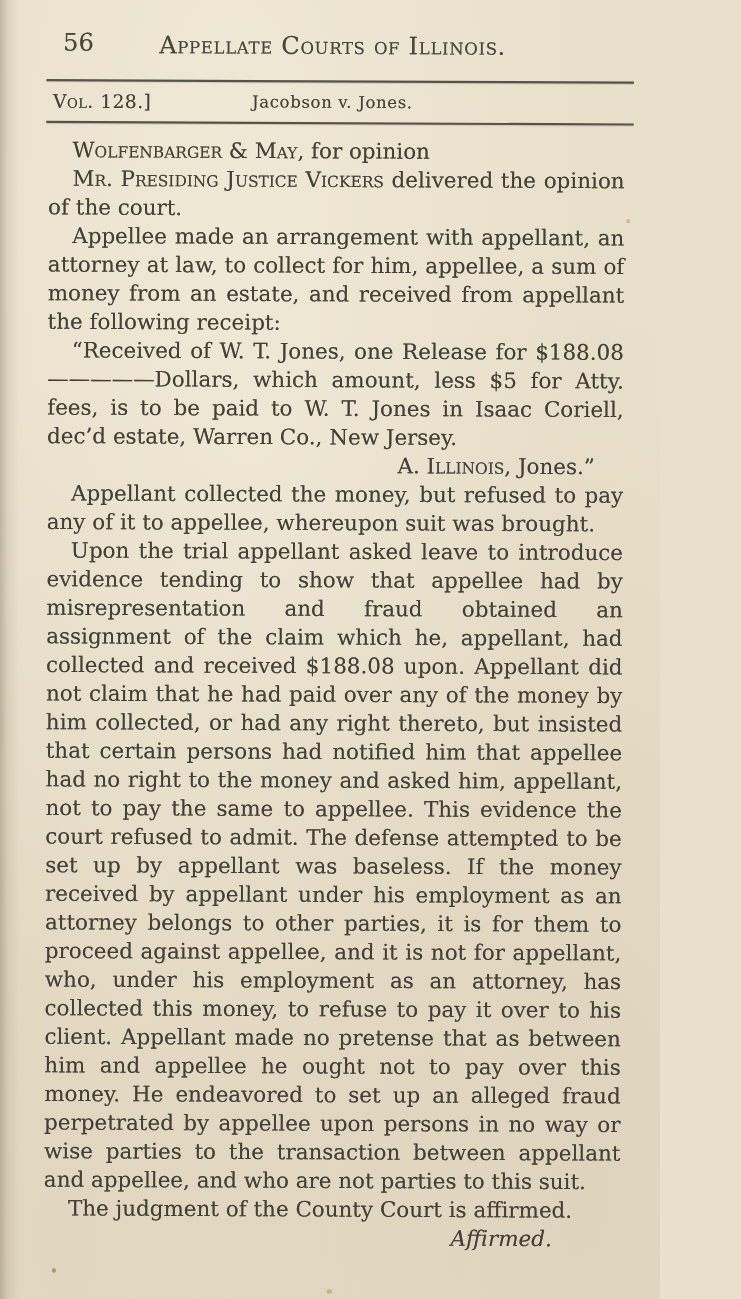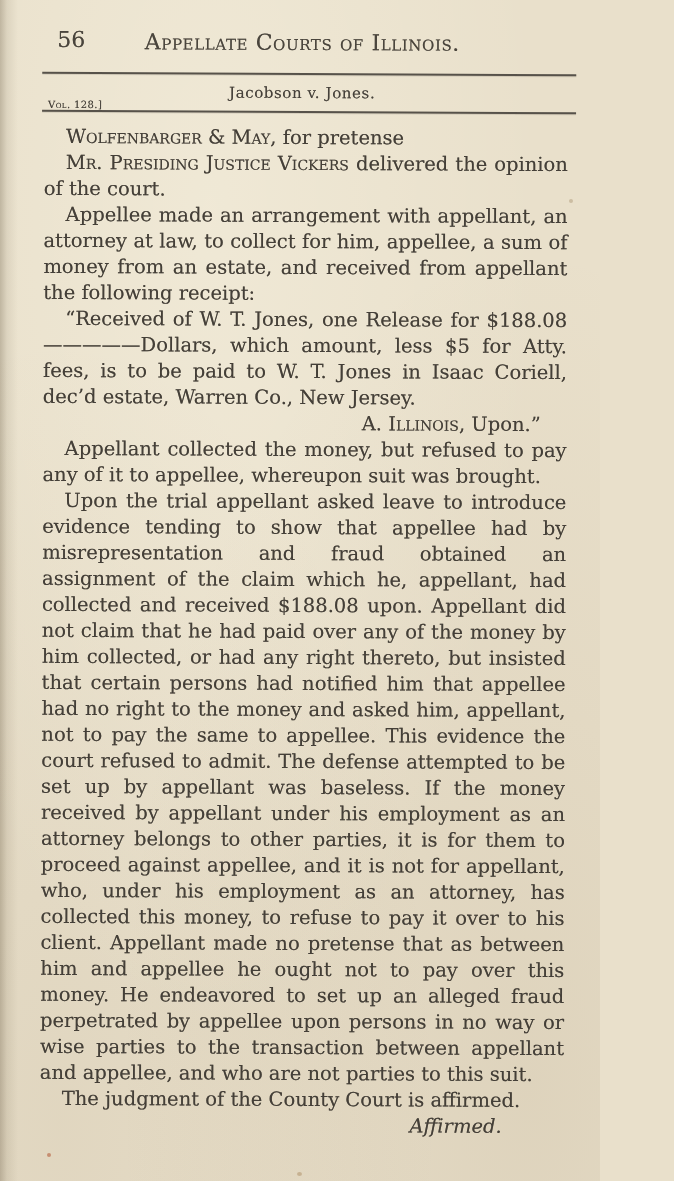--- a/index.html
+++ b/index.html
@@ -44,21 +44,21 @@
     background: #57524a;
     margin-left: 40px;
     margin-right: 26px;
     box-shadow: 0 1px 0 rgba(87,82,74,0.15);
   }
   .rule-top { margin-top: 11px; }
   .header-mid { position: relative; height: 36px; }
   .volume-label {
     position: absolute; left: 46px; top: 9px;
     font-variant: small-caps;
-    font-size: 10px; letter-spacing: 0.4px; margin-top: 16px;
+    font-size: 17px; letter-spacing: 0.4px;
   }
   .case-title {
     position: absolute; left: 0; right: 0; top: 9px;
     text-align: center;
     font-size: 15px; letter-spacing: 0.6px;
   }
   .body-text {
     margin: 12px 34px 0 42px;
     font-size: 19.5px;
     line-height: 26px;
@@ -100,33 +100,33 @@
 
     <div class="header-mid">
       <span class="volume-label">Vol. 128.]</span>
       <div class="case-title">Jacobson v. Jones.</div>
     </div>
 
     <div class="rule"></div>
 
     <div class="body-text">
       <p class="counsel">
-        <span class="sc">Wolfenbarger &amp; May</span><span>, for pretense</span>
+        <span class="sc">Wolfenbarger &amp; May</span><span>, for opinion</span>
       </p>
 
       <p>
         <span class="sc">Mr. Presiding Justice Vickers</span><span> delivered the opinion of the court.</span>
       </p>
 
       <p>Appellee made an arrangement with appellant, an attorney at law, to collect for him, appellee, a sum of money from an estate, and received from appellant the following receipt:</p>
 
       <p>“Received of W. T. Jones, one Release for $188.08 —————Dollars, which amount, less $5 for Atty. fees, is to be paid to W. T. Jones in Isaac Coriell, dec’d estate, Warren Co., New Jersey.</p>
 
       <p class="signature">
-        <span class="sc">A. Illinois</span><span>, Upon.”</span>
+        <span class="sc">A. Illinois</span><span>, Jones.”</span>
       </p>
 
       <p>Appellant collected the money, but refused to pay any of it to appellee, whereupon suit was brought.</p>
 
       <p>Upon the trial appellant asked leave to introduce evidence tending to show that appellee had by misrepresentation and fraud obtained an assignment of the claim which he, appellant, had collected and received $188.08 upon. Appellant did not claim that he had paid over any of the money by him collected, or had any right thereto, but insisted that certain persons had notified him that appellee had no right to the money and asked him, appellant, not to pay the same to appellee. This evidence the court refused to admit. The defense attempted to be set up by appellant was baseless. If the money received by appellant under his employment as an attorney belongs to other parties, it is for them to proceed against appellee, and it is not for appellant, who, under his employment as an attorney, has collected this money, to refuse to pay it over to his client. Appellant made no pretense that as between him and appellee he ought not to pay over this money. He endeavored to set up an alleged fraud perpetrated by appellee upon persons in no way or wise parties to the transaction between appellant and appellee, and who are not parties to this suit.</p>
 
       <p>The judgment of the County Court is affirmed.</p>
 
       <p class="disposition">Affirmed.</p>
     </div>

